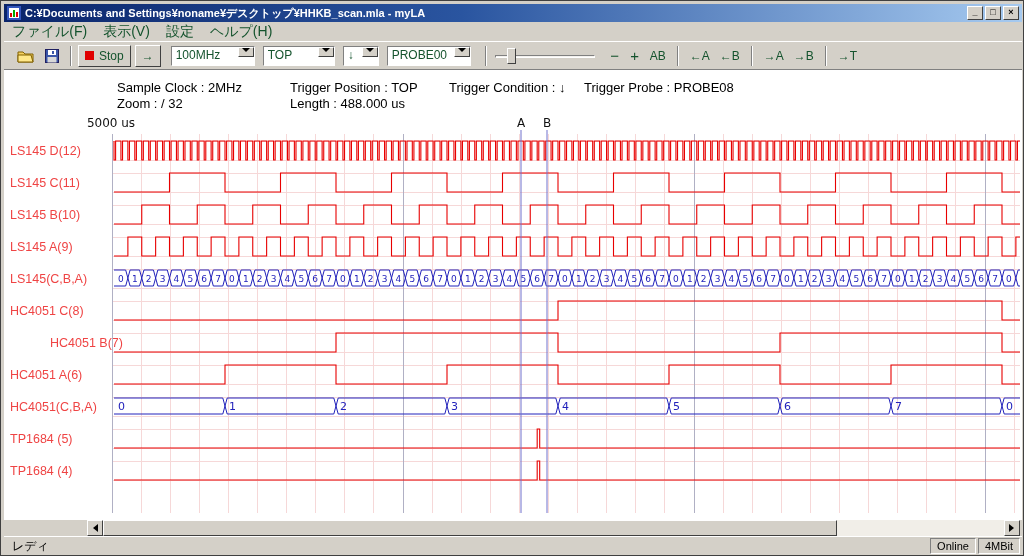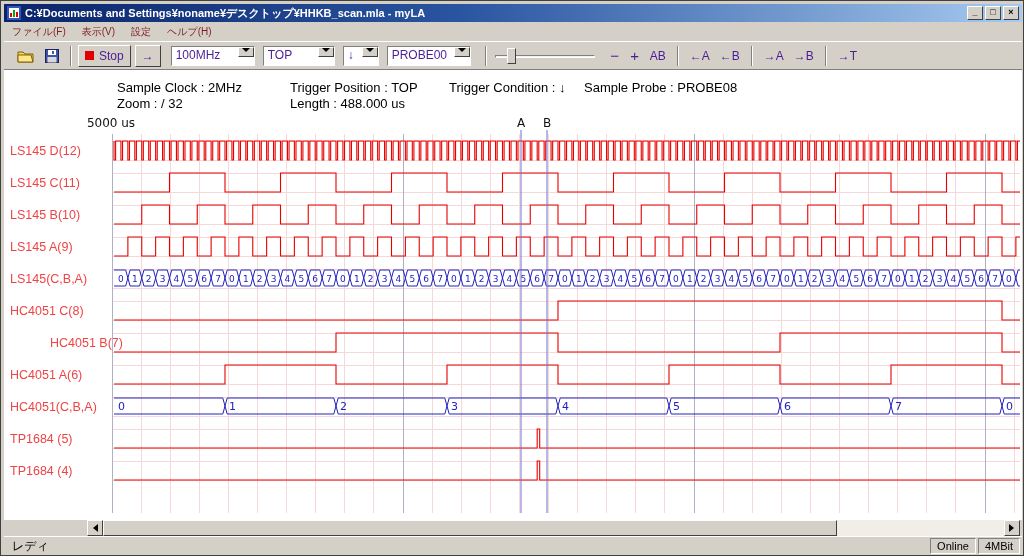--- a/index.html
+++ b/index.html
@@ -7,25 +7,25 @@
   body{font-family:"Liberation Sans",sans-serif;background:#d4d0c8;position:relative;border:1px solid #404040}
   .titlebar{position:absolute;left:3px;top:3px;width:1018px;height:18px;
     background:linear-gradient(90deg,#0a246a 0%,#2a55a0 45%,#a6caf0 100%);
     display:flex;align-items:center;padding:0 2px;color:#fff}
   .app-icon{width:14px;height:14px;margin-left:1px;flex:0 0 auto}
   .title-text{font-size:11px;font-weight:bold;margin-left:4px;white-space:nowrap;overflow:hidden;flex:1}
   .win-btns{display:flex;gap:2px;margin-right:1px}
   .win-btn{width:16px;height:14px;background:#d4d0c8;border:1px solid;border-color:#fff #404040 #404040 #fff;
     font-size:9px;line-height:11px;text-align:center;color:#000;font-weight:bold;cursor:default}
   .menubar{position:absolute;left:3px;top:21px;width:1018px;height:19px;background:#d4d0c8;
-    display:flex;align-items:center;font-size:10px;color:#7f1d1d}
+    display:flex;align-items:center;font-size:14px;color:#14532d}
   .menu-item{padding:2px 8px;white-space:nowrap}
   .toolbar{position:absolute;left:3px;top:40px;width:1018px;height:29px;background:#d4d0c8;
     border-top:1px solid #fff;border-bottom:1px solid #808080;
-    display:flex;align-items:center;padding-left:8px;font-size:12px;color:#4c1d95}
+    display:flex;align-items:center;padding-left:8px;font-size:12px;color:#14532d}
   .tb-sep{width:2px;height:20px;border-left:1px solid #808080;border-right:1px solid #fff;margin:0 6px}
   .tb-flat{height:22px;display:flex;align-items:center;justify-content:center;padding:0 5px;min-width:20px;white-space:nowrap}
   .tb-raised{height:22px;display:flex;align-items:center;justify-content:center;padding:0 6px;background:#d4d0c8;
     border:1px solid;border-color:#fff #404040 #404040 #fff;margin-right:4px;white-space:nowrap}
   .stop-square{width:9px;height:9px;background:#e00000;margin-right:5px;flex:0 0 auto}
   .combo{height:20px;background:#fff;border:1px solid;border-color:#808080 #fff #fff #808080;
     display:flex;align-items:flex-start;margin-right:8px}
   .combo .val{padding:1px 4px 0 4px;flex:1;font-size:12px;white-space:nowrap;overflow:hidden}
   .combo .drop{width:16px;background:#d4d0c8;border:1px solid;border-color:#fff #404040 #404040 #fff;
     display:flex;align-items:center;justify-content:center}
@@ -140,21 +140,21 @@
   <span class="tb-flat">→A</span>
   <span class="tb-flat">→B</span>
   <span class="tb-sep"></span>
   <span class="tb-flat">→T</span>
 </div>
 
 <div class="client">
   <span class="info-label" style="left:113px;top:10px">Sample Clock : 2MHz</span>
   <span class="info-label" style="left:286px;top:10px">Trigger Position : TOP</span>
   <span class="info-label" style="left:445px;top:10px">Trigger Condition : ↓</span>
-  <span class="info-label" style="left:580px;top:10px">Sample Probe : PROBE08</span>
+  <span class="info-label" style="left:580px;top:10px">Trigger Probe : PROBE08</span>
   <span class="info-label" style="left:113px;top:26px">Zoom : /  32</span>
   <span class="info-label" style="left:286px;top:26px">Length : 488.000 us</span>
   <div id="channel-labels">
       <span class="ch-label" style="top: 74px;">LS145 D(12)</span>
       <span class="ch-label" style="top: 106px;">LS145 C(11)</span>
       <span class="ch-label" style="top: 138px;">LS145 B(10)</span>
       <span class="ch-label" style="top: 170px;">LS145 A(9)</span>
       <span class="ch-label" style="top: 202px;">LS145(C,B,A)</span>
       <span class="ch-label" style="top: 234px;">HC4051 C(8)</span>
       <span class="ch-label" style="top: 266px; margin-left: 40px;">HC4051 B(7)</span>

